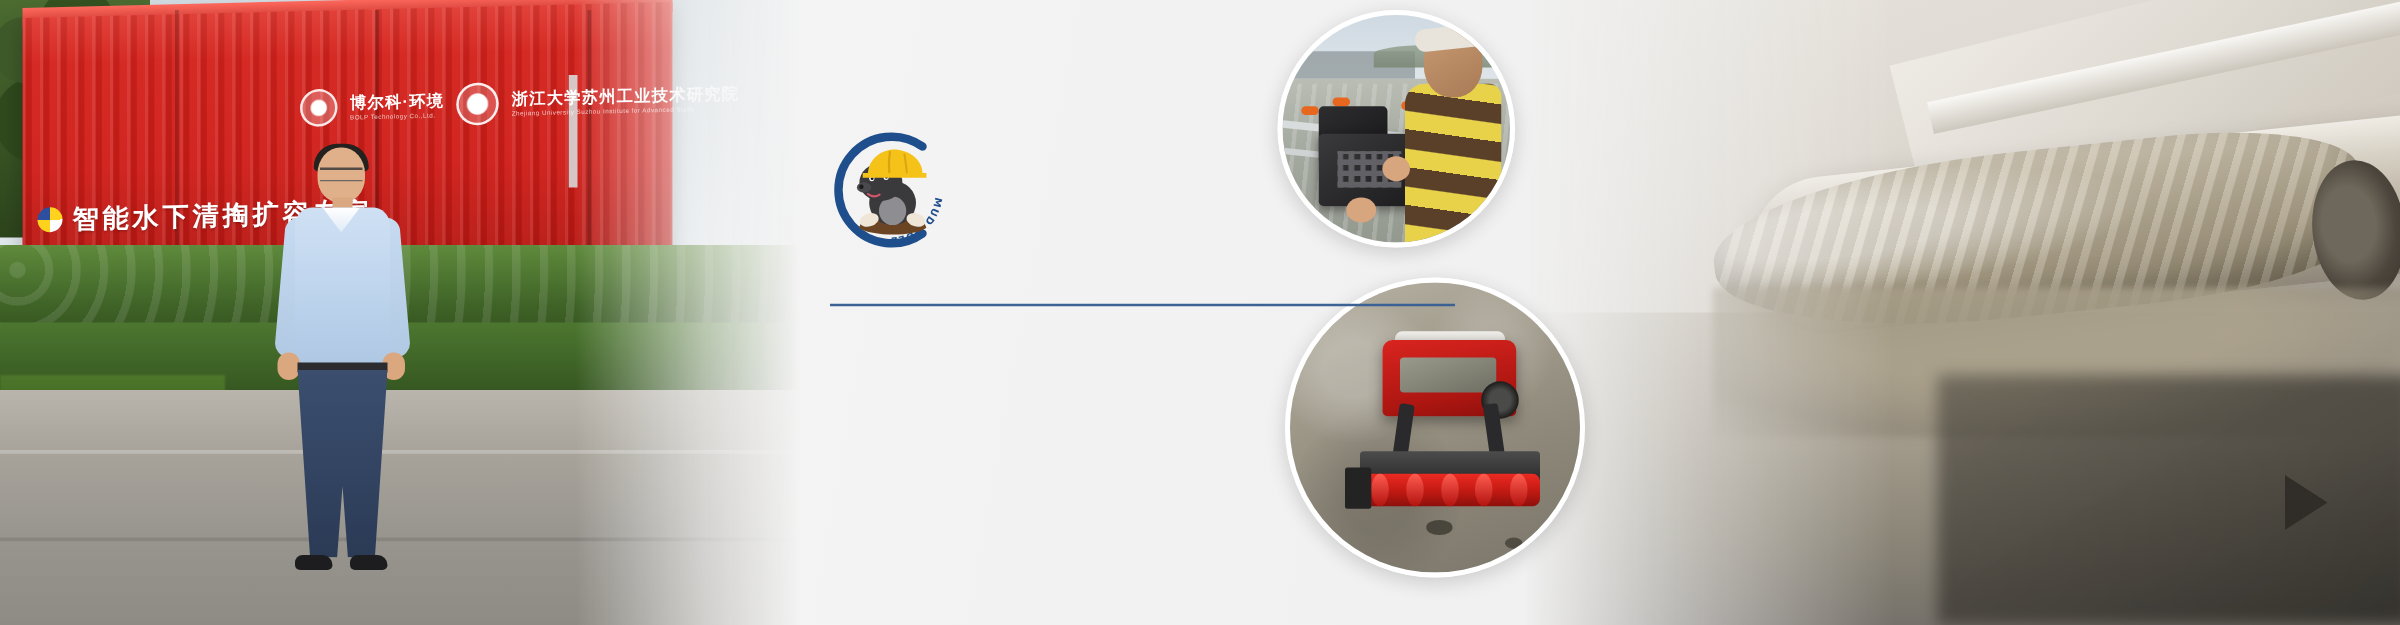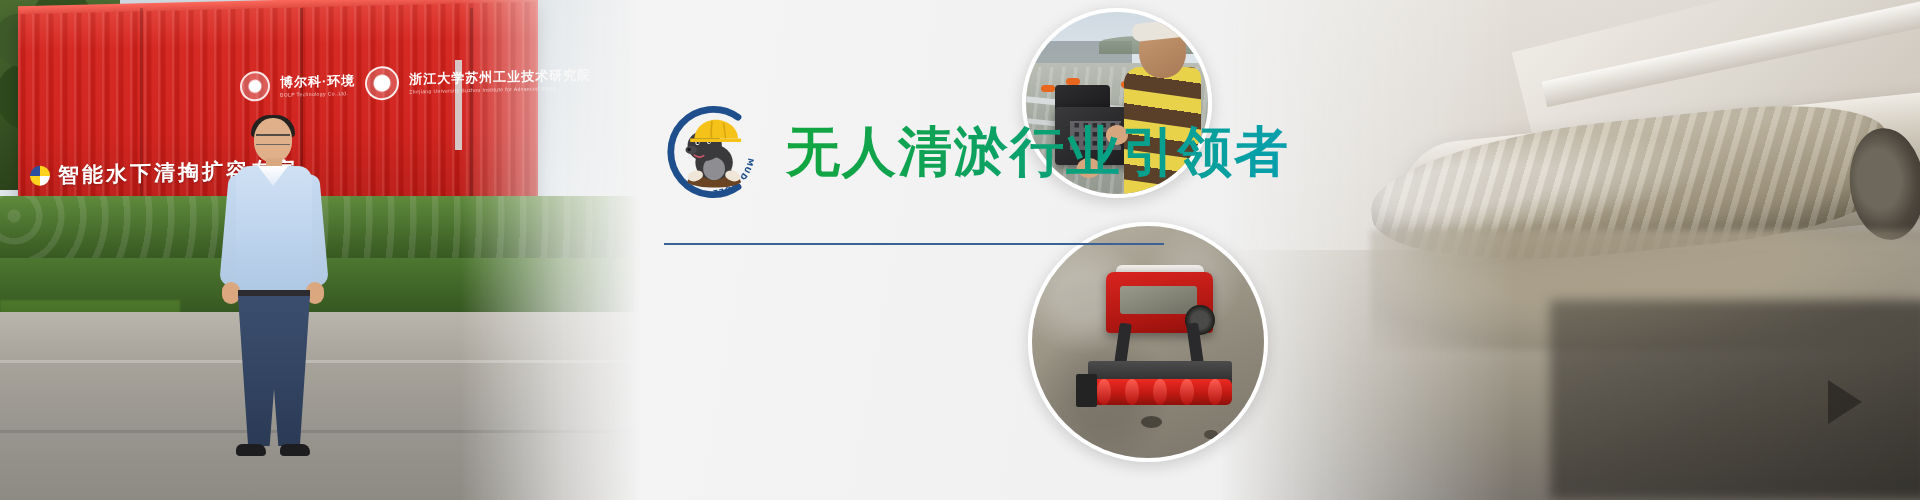--- a/index.html
+++ b/index.html
@@ -389,19 +389,18 @@
           <path d="M66 74 C68 48 92 36 112 38 C136 41 150 58 150 74 Z" fill="#f5c21a"></path>
           <path d="M58 74 L156 74 L156 81 L58 81 Z" fill="#f5c21a"></path>
           <path d="M100 40 C98 52 98 64 99 74" stroke="#d9a50f" stroke-width="3.4" fill="none"></path>
           <path d="M122 44 C124 55 125 65 126 74" stroke="#d9a50f" stroke-width="3" fill="none"></path>
 
           <ellipse cx="68" cy="146" rx="15" ry="10" fill="#f0e6d8" transform="rotate(-18 68 146)"></ellipse>
           <ellipse cx="140" cy="146" rx="15" ry="10" fill="#f0e6d8" transform="rotate(18 140 146)"></ellipse>
         </svg>
       </div>
 
-      <div class="headline">无人清淤行业引领者</div>
     </div>
 
     <div class="divider"></div>
   </div>
 
 </div>
 
 </body></html>

